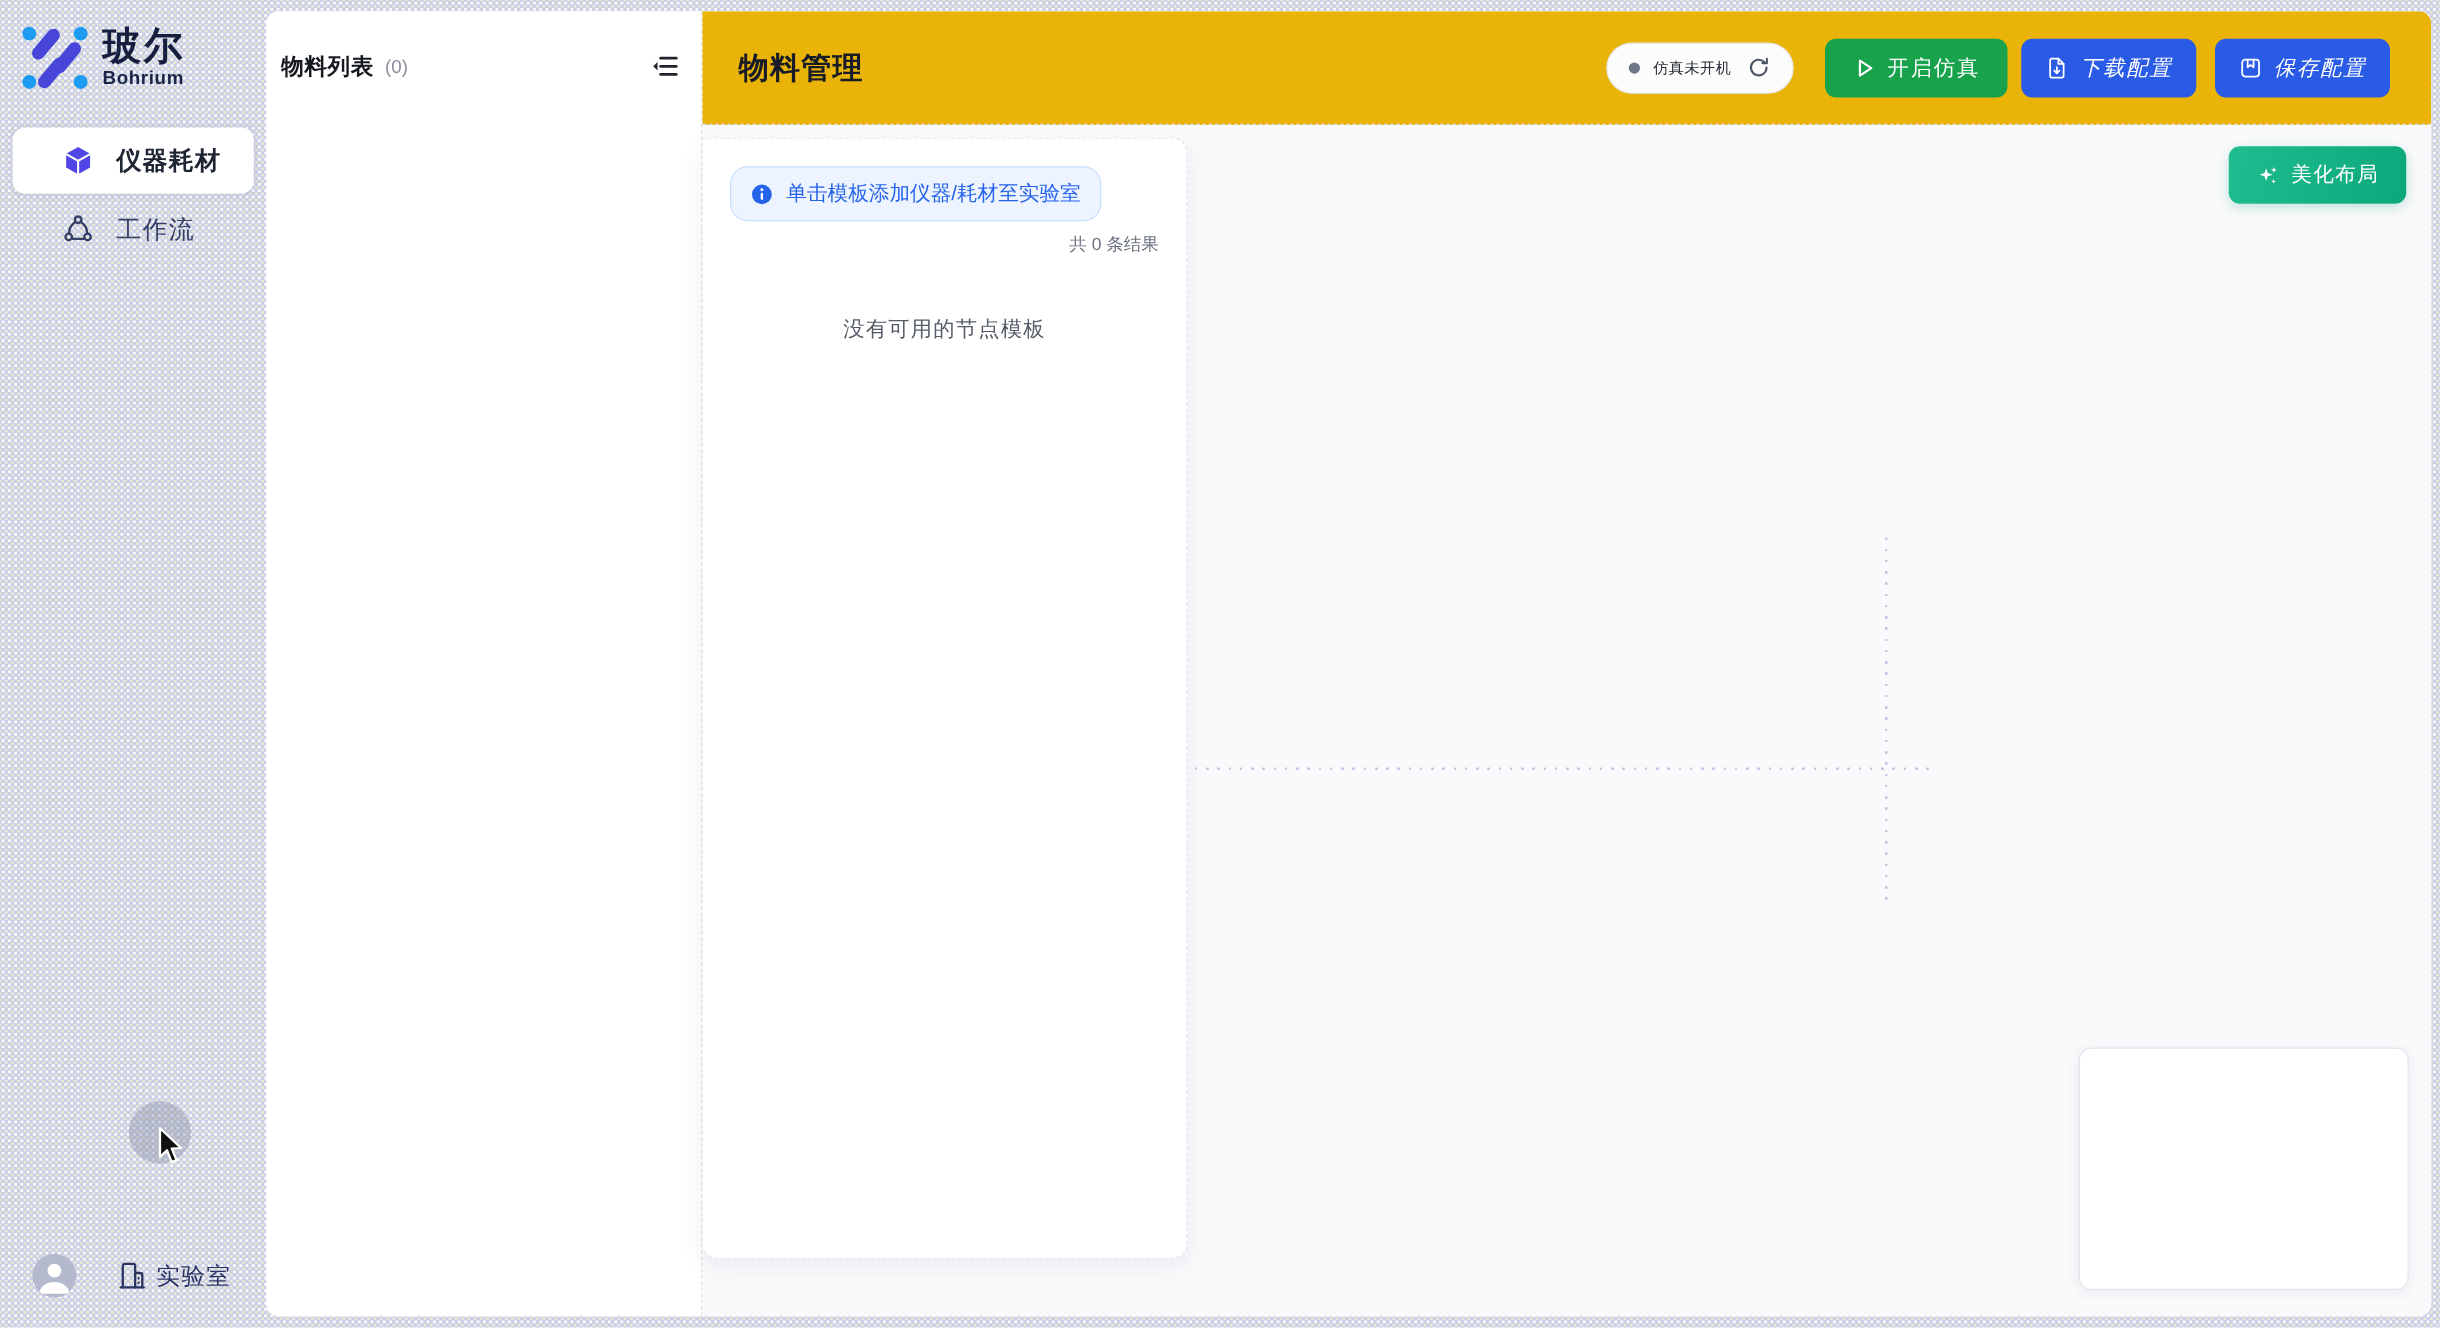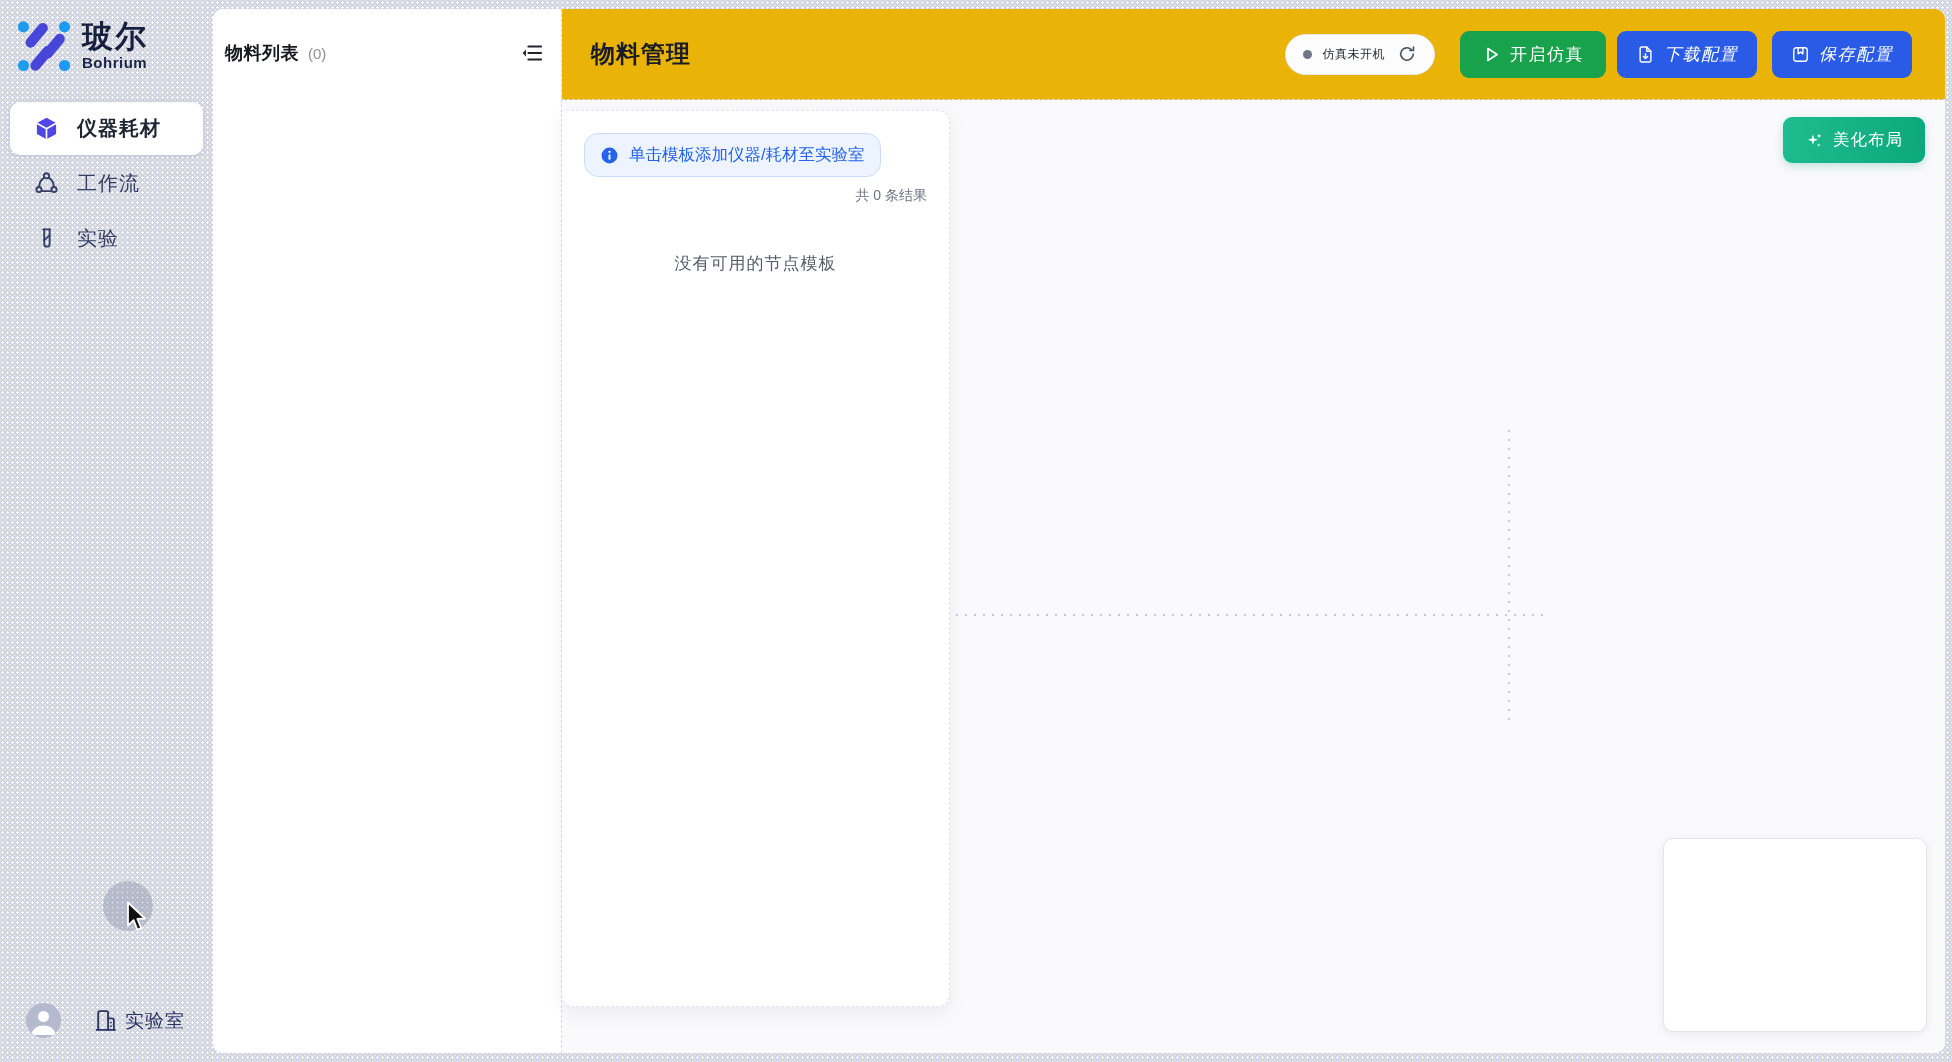--- a/index.html
+++ b/index.html
@@ -19,21 +19,21 @@
   
   .sidebar { position:absolute; left:0; top:0; width:213px; height:1062px; }
   .logo-row { display:flex; align-items:center; padding:16px 0 0 15px; }
   .logo-mark { width:58px; height:58px; flex:0 0 58px; }
   .logo-text { margin-left:9px; }
   .logo-zh { font-size:31px; font-weight:bold; color:#161f3d; letter-spacing:2px; line-height:34px;}
   .logo-en { font-size:15px; font-weight:bold; color:#1b2547; letter-spacing:.5px; }
 
   .nav { margin-top:28px; }
   .nav-item {
-    display:flex; align-items:center; height:53px; margin:2px 10px; padding-left:24px;
+    display:flex; align-items:center; height:53px; margin:2px 10px; padding-left:40px;
     border-radius:10px; cursor:pointer; color:#353f66; font-size:20px;
   }
   .nav-item .nav-label { margin-left:18px; letter-spacing:1px; }
   .nav-item.active { background:#ffffff; box-shadow:0 1px 5px rgba(60,60,120,.14); color:#1d2432; font-weight:bold; }
   .nav-icon { width:25px; height:25px; display:block; }
 
   .sidebar-footer { position:absolute; left:0; bottom:24px; width:213px; display:flex; align-items:center; }
   .avatar { width:35px; height:35px; border-radius:50%; background:#b5b9cd; margin-left:26px; position:relative; overflow:hidden; }
   .avatar svg { position:absolute; left:0; top:0; }
   .lab-entry { display:flex; align-items:center; margin-left:32px; cursor:pointer; }
@@ -161,28 +161,20 @@
       <svg class="nav-icon" viewBox="0 0 24 24" fill="none" stroke="#353f66" stroke-width="1.8" stroke-linecap="round">
         <circle cx="12" cy="4.6" r="2.5"></circle>
         <circle cx="4.8" cy="17.8" r="2.5"></circle>
         <circle cx="19.2" cy="17.8" r="2.5"></circle>
         <path d="M9.9 6.4C7 8.2 5.2 11.2 5 14.8"></path>
         <path d="M14.1 6.4c2.9 1.8 4.7 4.8 4.9 8.4"></path>
         <path d="M8 19.3h8"></path>
       </svg>
       <span class="nav-label">工作流</span>
     </div>
-    <div class="nav-item">
-      <svg class="nav-icon" viewBox="0 0 24 24" fill="none" stroke="#353f66" stroke-width="1.8" stroke-linecap="round">
-        <path d="M8.8 3.2h6.4"></path>
-        <path d="M9.8 3.4v13.8a2.6 2.6 0 0 0 5.2 0V3.4"></path>
-        <path d="M9.9 13.6l5-4.6"></path>
-      </svg>
-      <span class="nav-label">实验</span>
-    </div>
   </div>
 
   <div class="sidebar-footer">
     <div class="avatar">
       <svg width="35" height="35" viewBox="0 0 35 35">
         <circle cx="17.5" cy="13.5" r="5.5" fill="#ffffff"></circle>
         <path d="M5 32c1.5-6.5 6.5-9.5 12.5-9.5S28.5 25.5 30 32z" fill="#ffffff"></path>
       </svg>
     </div>
     <div class="lab-entry">

